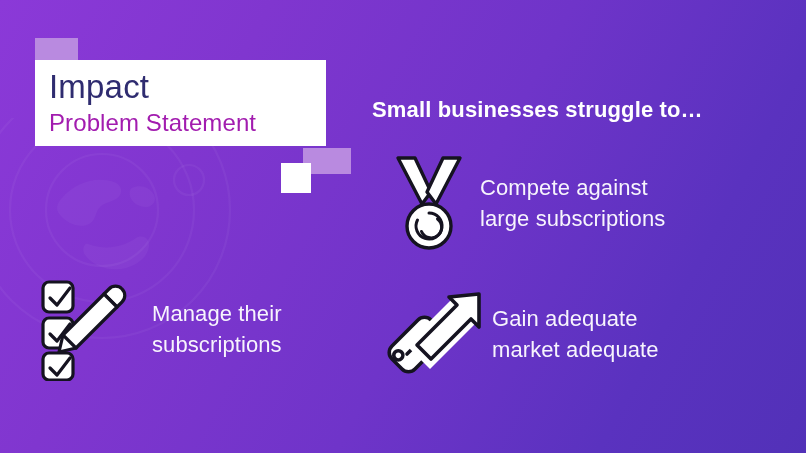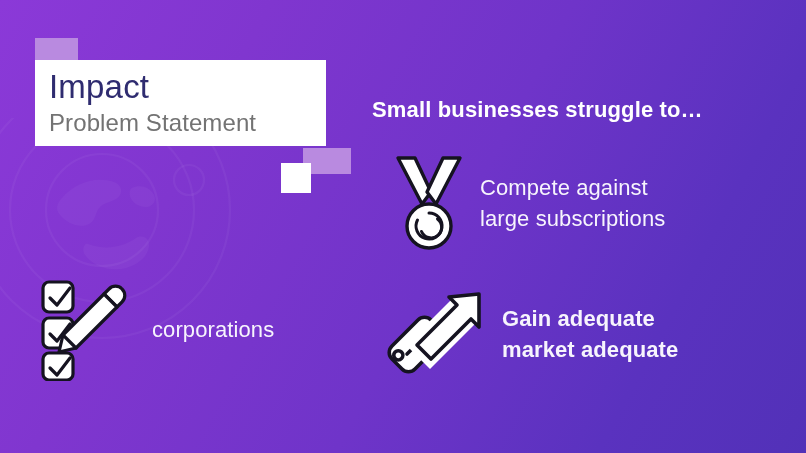--- a/index.html
+++ b/index.html
@@ -72,21 +72,21 @@
     line-height: 41px;
     font-weight: 300;
     color: #2f2c70;
     letter-spacing: 0.2px;
     white-space: nowrap;
   }
   .title-sub {
     font-size: 24px;
     line-height: 32px;
     font-weight: 400;
-    color: #737373;
+    color: #a21caf;
     letter-spacing: 0.1px;
     white-space: nowrap;
   }
 
   
   .heading {
     position: absolute;
     font-size: 22px;
     font-weight: 700;
     color: #ffffff;
@@ -111,21 +111,21 @@
     line-height: 31px;
     font-weight: 300;
     color: #f7f4fd;
     letter-spacing: 0.1px;
     white-space: nowrap;
   }
 
   .feature-medal     { left: 392px; top: 152px; }
   .feature-medal .feature-text     { margin-left: 14px; }
   .feature-arrow     { left: 378px; top: 288px; }
-  .feature-arrow .feature-text     { margin-left: 18px; font-weight: bold; }
+  .feature-arrow .feature-text     { margin-left: 8px; }
   .feature-checklist { left: 38px;  top: 277px; }
   .feature-checklist .feature-text { margin-left: 10px; }
 </style>
 </head>
 <body>
 
 <div class="slide">
 
   <svg class="watermark" viewBox="0 0 300 300" aria-hidden="true">
     <g fill="none" stroke="#ffffff" stroke-opacity="0.085" stroke-width="2.2">
@@ -197,17 +197,18 @@
         <rect x="5" y="41" width="30" height="30" rx="6" fill="#ffffff"></rect>
         <path d="M12 57l7 7 13-17" fill="none"></path>
         <rect x="5" y="76" width="30" height="27" rx="6" fill="#ffffff"></rect>
         <path d="M12 91l7 7 13-17" fill="none"></path>
         <path d="M84 12a9 9 0 0 1 0 13l-5 5-13-13 5-5a9 9 0 0 1 13 0z" fill="#ffffff"></path>
         <path d="M66 17l13 13-41 41-17 4 4-17z" fill="#ffffff"></path>
         <path d="M25 58l13 13" fill="none"></path>
       </g>
     </svg>
     <div class="feature-text">
-      <div>corporations</div>
+      <div>Manage their</div>
+      <div>subscriptions</div>
     </div>
   </div>
 
 </div>
 
 </body></html>

